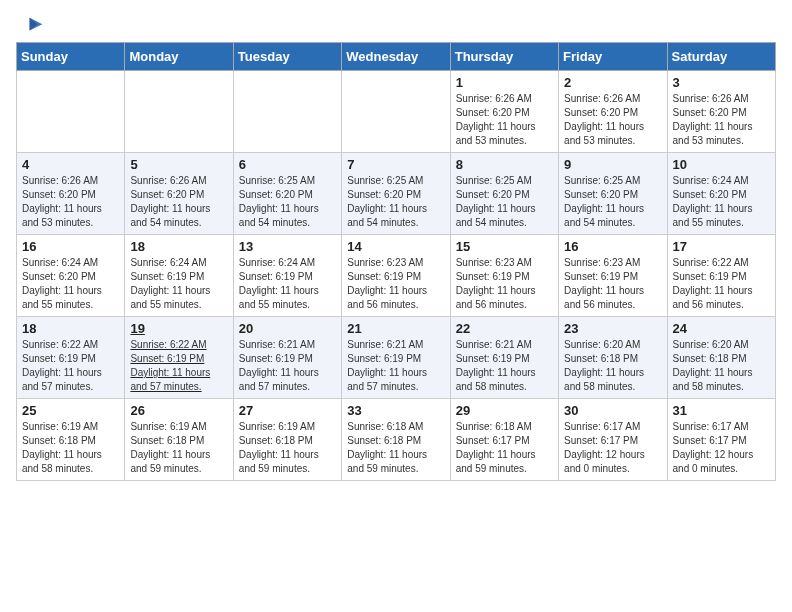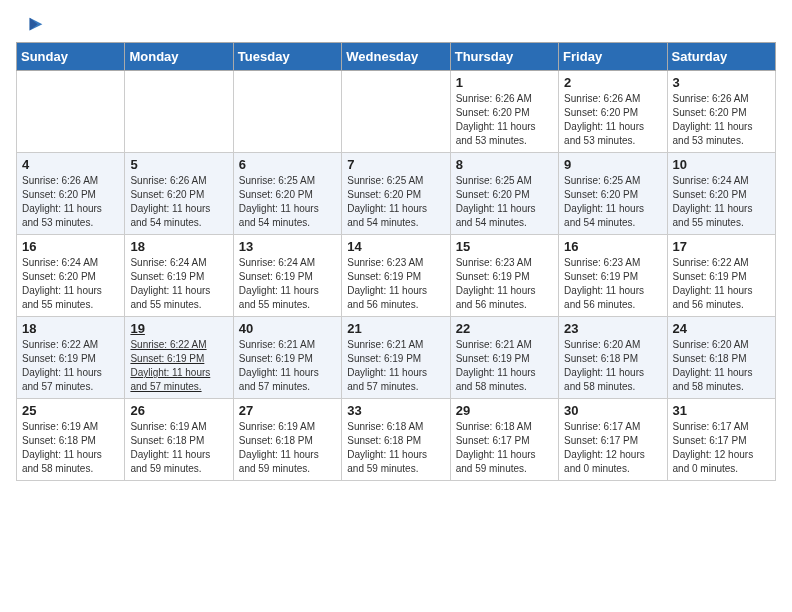--- a/index.html
+++ b/index.html
@@ -266,21 +266,21 @@
 and 57 minutes.</div>
         </td>
         <td style="background: rgb(240, 244, 250); text-decoration: underline;">
           <div class="day-number">19</div>
           <div class="day-info" style="white-space: pre-line;">Sunrise: 6:22 AM
 Sunset: 6:19 PM
 Daylight: 11 hours
 and 57 minutes.</div>
         </td>
         <td style="background: rgb(240, 244, 250);">
-          <div class="day-number">40</div>
+          <div class="day-number">20</div>
           <div class="day-info" style="white-space: pre-line;">Sunrise: 6:21 AM
 Sunset: 6:19 PM
 Daylight: 11 hours
 and 57 minutes.</div>
         </td>
         <td style="background: rgb(240, 244, 250);">
           <div class="day-number">21</div>
           <div class="day-info" style="white-space: pre-line;">Sunrise: 6:21 AM
 Sunset: 6:19 PM
 Daylight: 11 hours

